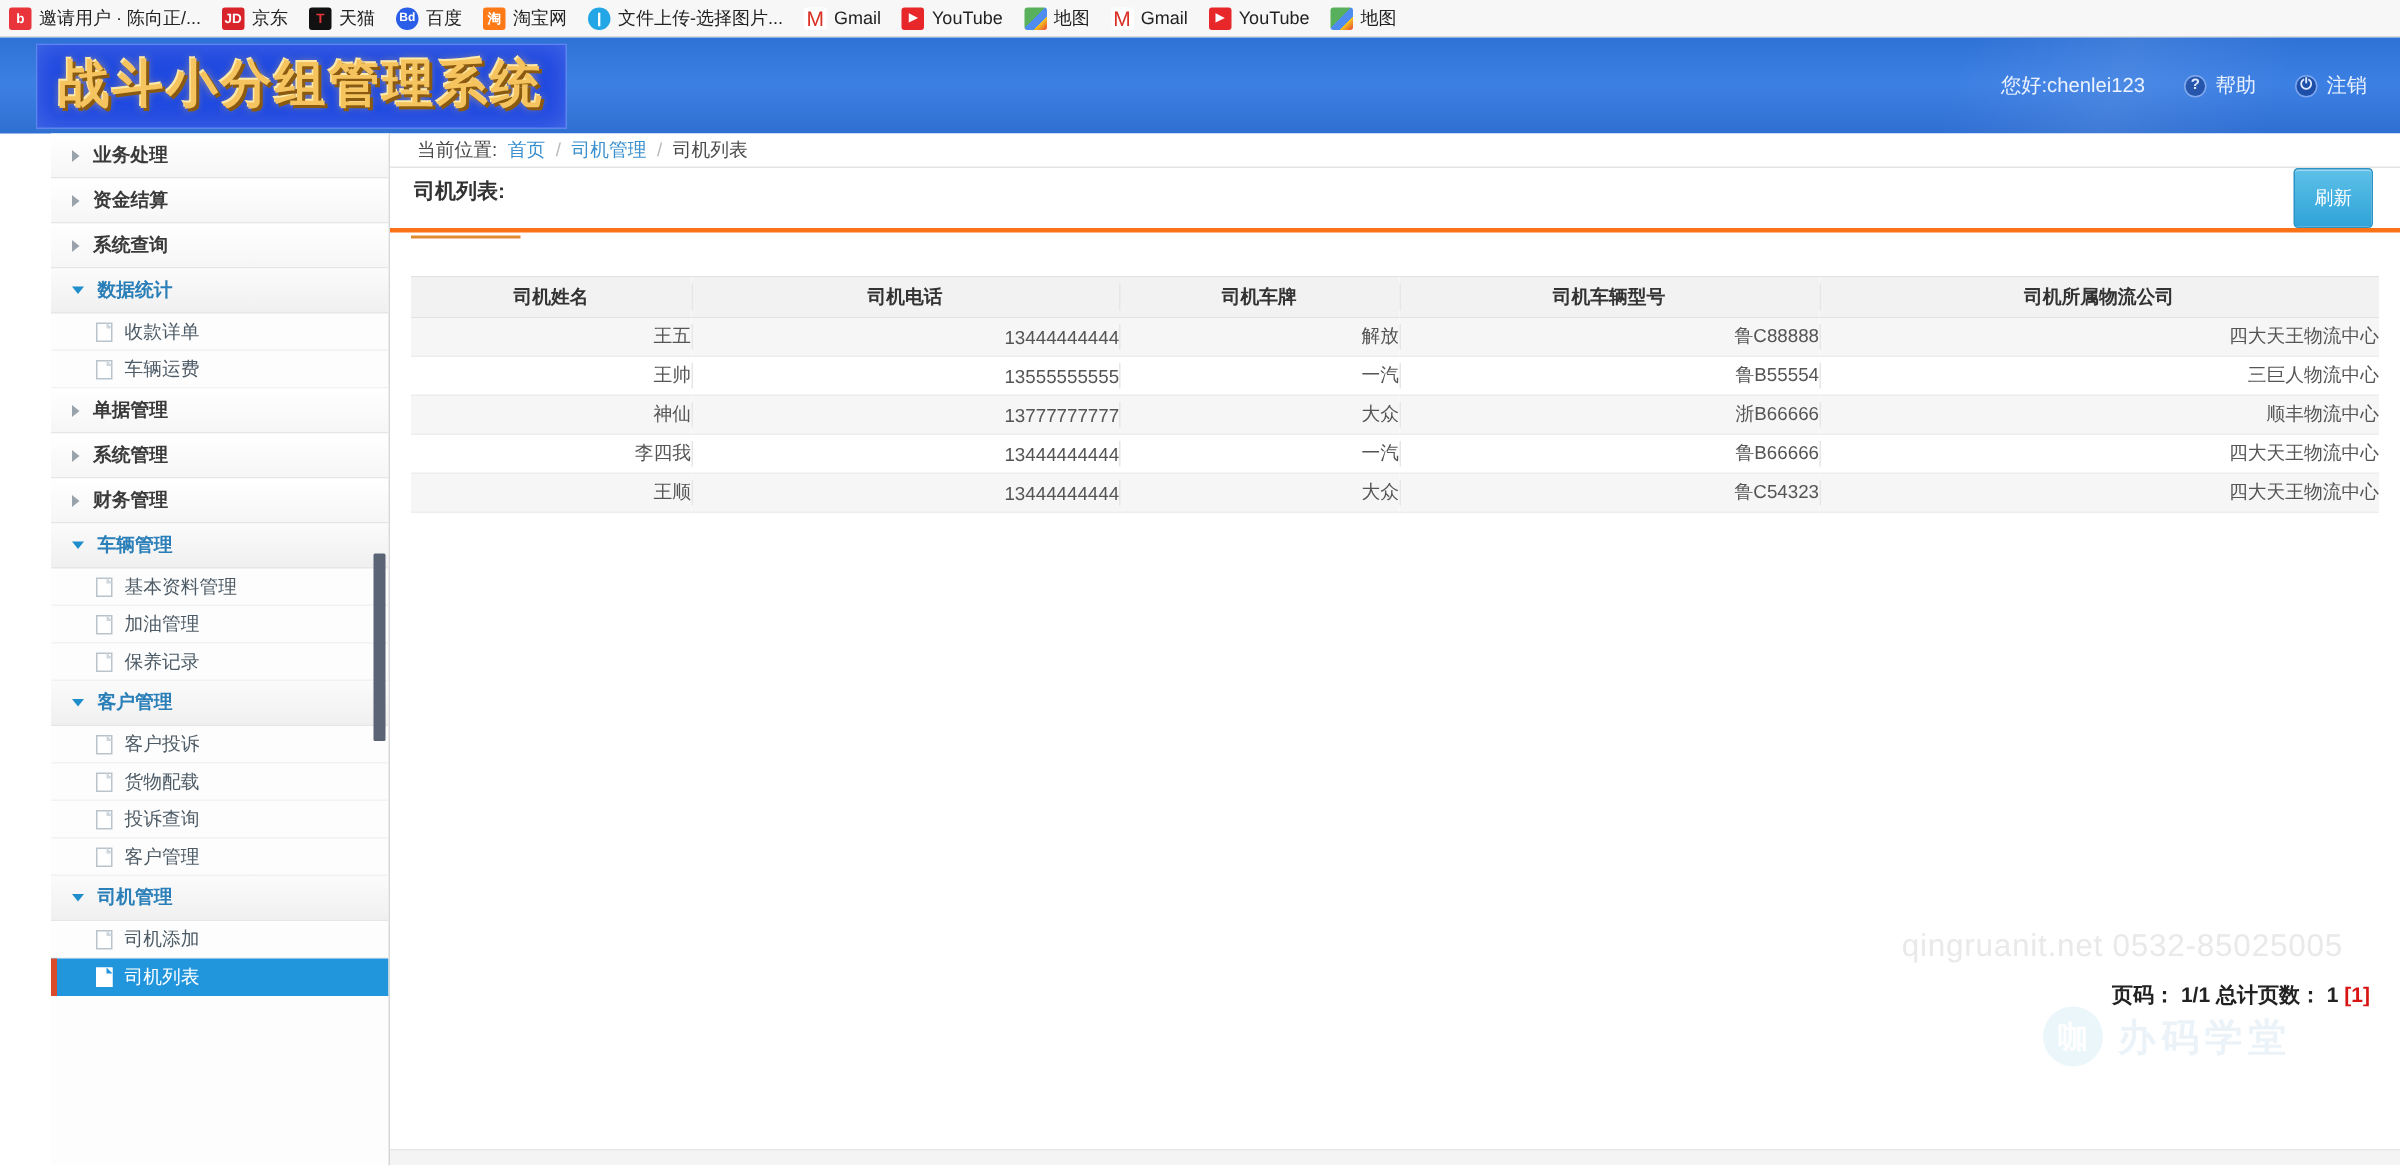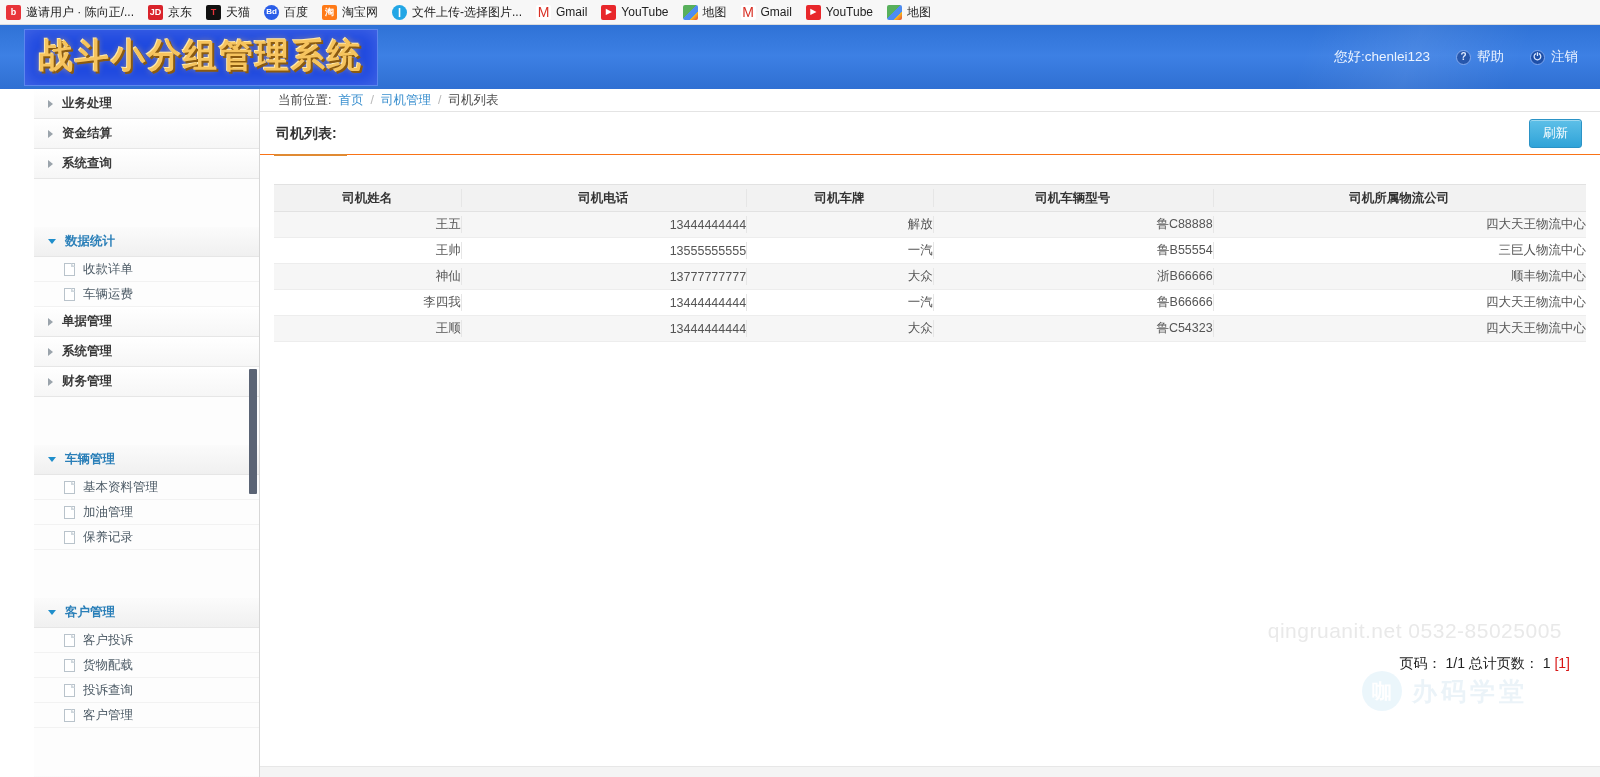--- a/index.html
+++ b/index.html
@@ -118,21 +118,21 @@
     align-items: center;
     gap: 9px;
     padding-left: 14px;
     font-size: 12.5px;
     border-bottom: 1px solid #e6e6e6;
     background: linear-gradient(180deg,#ffffff 0%,#f6f6f6 100%);
     cursor: pointer;
     color: #3a3a3a;
     font-weight: bold;
   }
-  .menu-group.open > .grp-head { color: #2a7fb8; background: linear-gradient(180deg,#fbfbfb 0%,#f0f0f0 100%); margin-top: 48px; }
+  .menu-group.open > .grp-head { color: #2a7fb8; background: linear-gradient(180deg,#fbfbfb 0%,#f0f0f0 100%); }
   .caret-right {
     width: 0; height: 0;
     border-left: 5px solid #9aa3ab;
     border-top: 4px solid transparent;
     border-bottom: 4px solid transparent;
     flex: 0 0 auto;
   }
   .caret-down {
     width: 0; height: 0;
     border-top: 5px solid #1f8ecb;
@@ -182,23 +182,23 @@
     font-size: 12.5px;
     color: #4a4a4a;
     border-bottom: 1px solid #e4e4e4;
   }
   #breadcrumb a { color: #3b90cf; text-decoration: none; cursor: pointer; }
   #breadcrumb .sep { color: #b9b9b9; }
   #breadcrumb .cur { color: #4a4a4a; }
 
   #title-bar {
     height: 43px;
-    display: flex; align-items: center;
+    display: flex; 
     padding: 0 18px 0 14px;
-    border-bottom: 1px solid #f97316;
+    border-bottom: 3px solid #f97316;
     position: relative;
     gap: 32px;
   }
   #page-title {
     font-size: 14px; font-weight: bold; color: #333;
     padding: 0 10px 11px 2px;
     border-bottom: 2px solid #e08a32;
     position: relative; top: 7px;
   }
   #refresh-button {
@@ -255,22 +255,22 @@
   #watermark-logo .wm-circle {
     width: 40px; height: 40px; border-radius: 50%;
     background: #bfe2f4;
     display: inline-flex; align-items: center; justify-content: center;
     color: #ffffff; font-size: 20px; font-weight: bold;
   }
   #watermark-logo .wm-label {
     font-size: 25px; color: #bfd9ea; font-weight: bold; letter-spacing: 4px;
   }
   #pagination {
-    position: absolute; right: 30px; top: 566px;
-    font-size: 14px; font-weight: normal; color: #222;
+    position: absolute; right: 20px; top: 566px;
+    font-size: 14px; font-weight: bold; color: #222;
     white-space: nowrap;
   }
   #pagination .pg-cur { color: #d81515; }
   #footer-strip {
     position: absolute; left: 0; right: 0; bottom: 0; height: 11px;
     background: #f4f4f4; border-top: 1px solid #e7e7e7;
     font-size: 11px; color: #e0e0e0; overflow: hidden;
     padding-left: 12px; white-space: nowrap;
   }
 </style>

